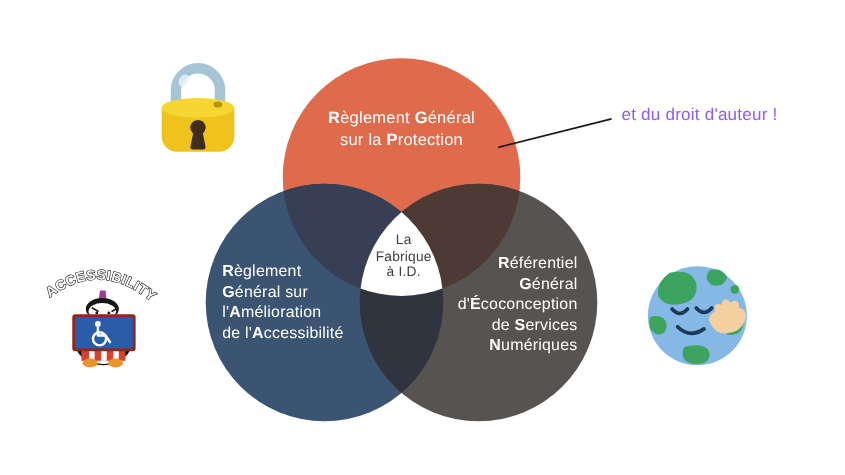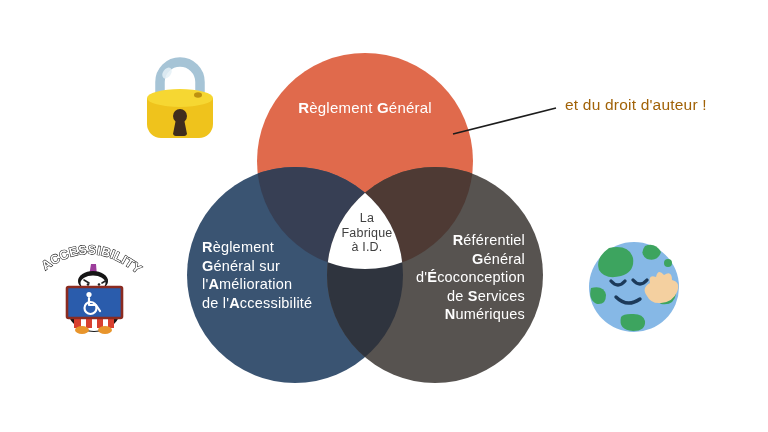--- a/index.html
+++ b/index.html
@@ -9,21 +9,21 @@
   .venn-svg{left:0;top:0;}
   .lock-svg{left:142px;top:46px;}
   .mascot-svg{left:36px;top:228px;}
   .earth-svg{left:583px;top:238px;}
   .label{position:absolute;color:#ffffff;letter-spacing:0.2px;}
   .label .b{font-weight:700;}
   .label-rgpd{left:255px;top:98px;width:220px;text-align:center;font-size:15px;line-height:20px;}
   .label-rgaa{left:202px;top:238px;width:175px;text-align:left;font-size:14.5px;line-height:18.5px;}
   .label-rgesn{left:350px;top:231px;width:175px;text-align:right;font-size:14.5px;line-height:18.5px;}
   .label-center{left:327px;top:211px;width:80px;text-align:center;font-size:12.5px;line-height:14.5px;color:#404040;}
-  .annotation{position:absolute;left:565px;top:96px;font-size:15.5px;color:#a16207;letter-spacing:0.2px;}
+  .annotation{position:absolute;left:565px;top:96px;font-size:15.5px;color:#8b5cf6;letter-spacing:0.2px;}
   .arc-text{font-size:12.5px;font-weight:700;letter-spacing:0.5px;fill:#ffffff;stroke:#111111;
             stroke-width:1.1px;paint-order:stroke;}
 </style>
 </head>
 <body>
 
 <div class="stage">
 
   <svg class="venn-svg" width="768" height="432" viewBox="0 0 768 432">
     <defs>
@@ -120,20 +120,21 @@
     <g stroke="#1C3A5A" stroke-width="3.4" fill="none" stroke-linecap="round">
       <path d="M28,43 Q35,51 42,43"></path>
       <path d="M50,42 Q57,50 64,42"></path>
       <path d="M33,59 Q44,70 57,61"></path>
     </g>
     <path d="M64,58 Q58,50 67,45 Q65,36 73,39 Q75,30 81,37 Q89,32 89,42 Q98,44 94,54 Q90,64 78,65 Q68,66 64,58 Z" fill="#F4D0A0"></path>
   </svg>
 
   <div class="label label-rgpd">
       <div><span class="b">R</span><span>èglement </span><span class="b">G</span><span>énéral</span></div>
+      <div><span>sur la </span><span class="b">P</span><span>rotection</span></div>
     </div>
   <div class="label label-rgaa">
       <div><span class="b">R</span><span>èglement</span></div>
       <div><span class="b">G</span><span>énéral sur</span></div>
       <div><span>l'</span><span class="b">A</span><span>mélioration</span></div>
       <div><span>de l'</span><span class="b">A</span><span>ccessibilité</span></div>
     </div>
   <div class="label label-rgesn">
       <div><span class="b">R</span><span>éférentiel</span></div>
       <div><span class="b">G</span><span>énéral</span></div>

